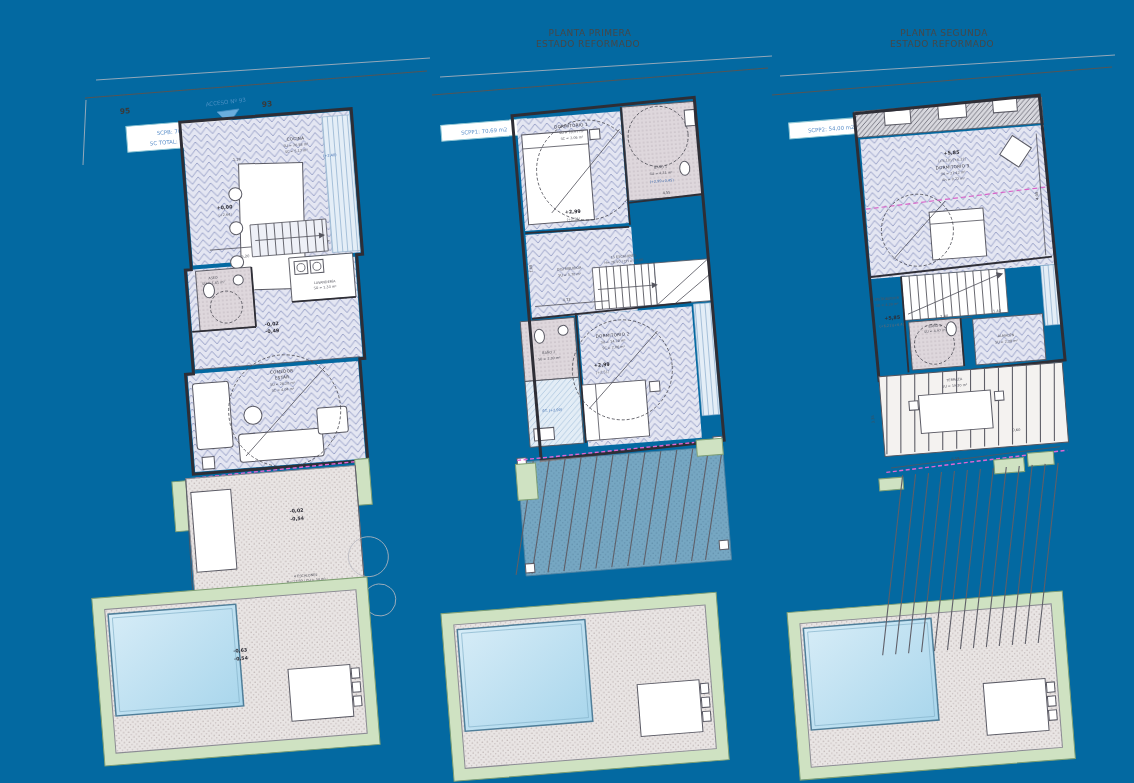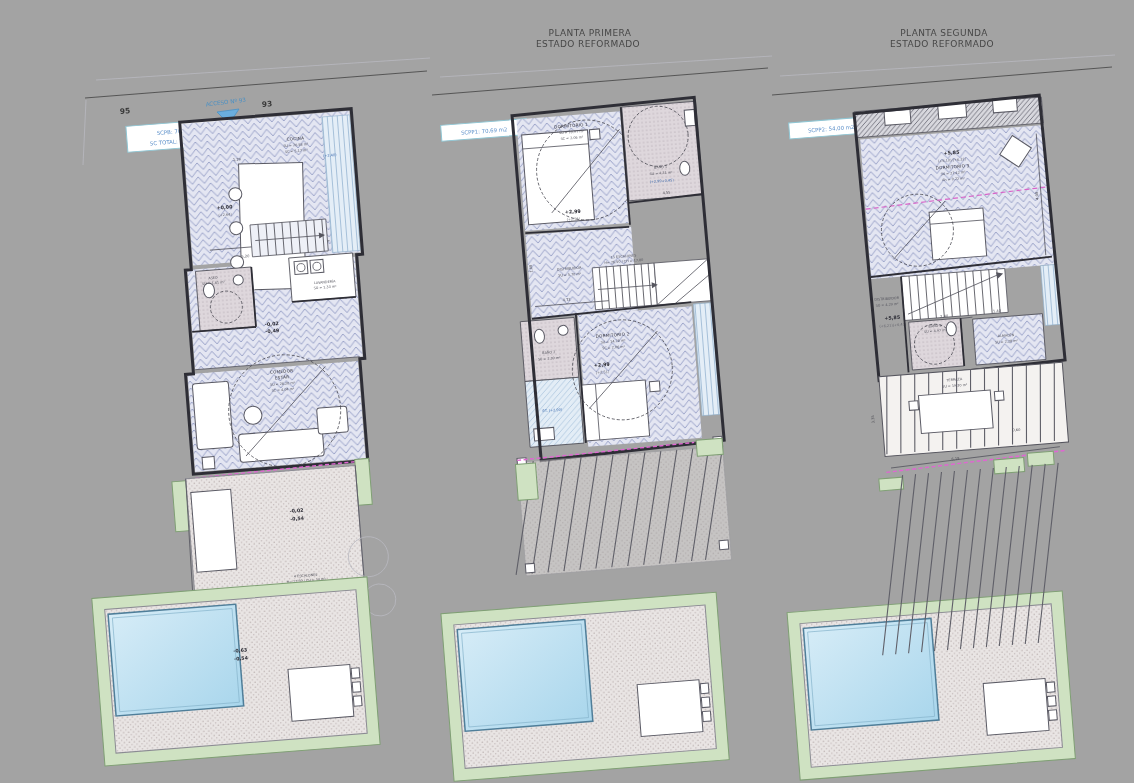--- a/index.html
+++ b/index.html
@@ -1,16 +1,16 @@
 <!DOCTYPE html>
 <html><head>
 <meta charset="utf-8">
 <style>
   html,body{margin:0;padding:0;background:#ffffff;}
-  #sheet{position:relative;width:1134px;height:783px;background:#a3a3a3;overflow:hidden;}
+  #sheet{position:relative;width:1134px;height:783px;background:#0369a1;overflow:hidden;}
   svg{position:absolute;left:0;top:0;}
   text{font-family:"DejaVu Sans", sans-serif;fill:#3d3d46;}
   .t-title{font-size:9px;text-anchor:middle;fill:#474747;letter-spacing:.4px;}
   .t-street{font-size:7.5px;fill:#3a3a3a;font-weight:bold;}
   .t-access{font-size:5.6px;fill:#4a90c4;text-anchor:middle;}
   .t-area{font-size:5.4px;text-anchor:middle;fill:#5b8fc9;}
   .t-room{font-size:4.2px;text-anchor:middle;letter-spacing:.2px;fill:#3c3c46;}
   .t-sub{font-size:3.4px;text-anchor:middle;fill:#55555e;}
   .t-lvl{font-size:4.8px;font-weight:bold;text-anchor:middle;fill:#2f2f38;}
   .t-lvl2{font-size:3.5px;text-anchor:middle;fill:#6a6a72;}

